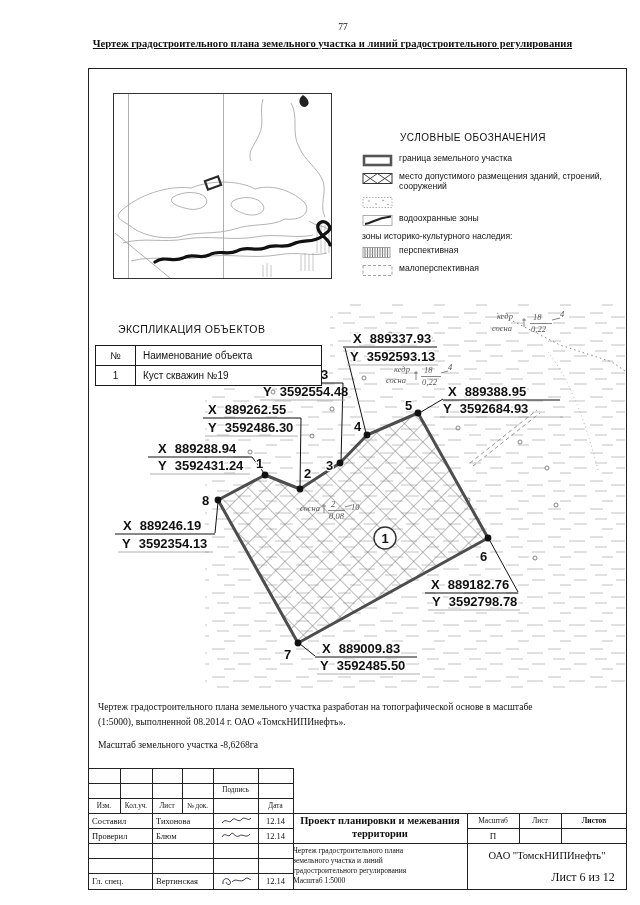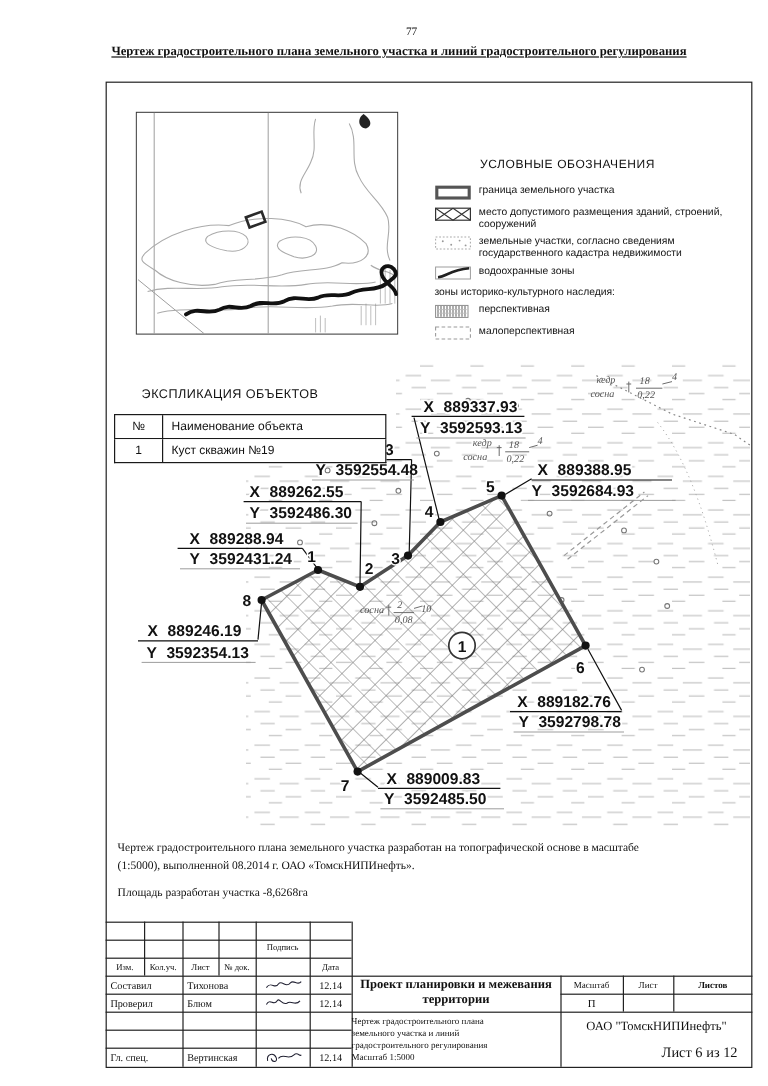--- a/index.html
+++ b/index.html
@@ -96,21 +96,20 @@
     <div class="leg-row">
       <svg class="leg-swatch" width="32" height="13">
         <rect x="1" y="1.5" width="29" height="10" fill="none" stroke="#aaa" stroke-width="0.9" stroke-dasharray="1.5 1.5"></rect>
         <g fill="#999">
             <circle cx="7" cy="5" r="0.8"></circle>
             <circle cx="14" cy="8" r="0.8"></circle>
             <circle cx="21" cy="4.5" r="0.8"></circle>
             <circle cx="26" cy="8.5" r="0.8"></circle>
           </g>
       </svg>
-      <span>земельные участки, согласно сведениям государственного кадастра недвижимости</span>
     </div>
     <div class="leg-row">
       <svg class="leg-swatch" width="32" height="13">
         <rect x="1" y="1.5" width="29" height="10" fill="none" stroke="#999" stroke-width="0.8"></rect>
         <path d="M3,10 C10,9.5 13,4 29,2.5" fill="none" stroke="#222" stroke-width="2.2"></path>
       </svg>
       <span>водоохранные зоны</span>
     </div>
     <div class="leg-sub">зоны историко-культурного наследия:</div>
     <div class="leg-row">
@@ -304,21 +303,21 @@
       <div class="c1">№</div>
       <div class="c2">Наименование объекта</div>
     </div>
     <div class="row">
       <div class="c1">1</div>
       <div class="c2">Куст скважин №19</div>
     </div>
   </div>
 
   <div class="note" style="top:700px;">Чертеж градостроительного плана земельного участка разработан на топографической основе  в масштабе (1:5000), выполненной  08.2014 г. ОАО «ТомскНИПИнефть».</div>
-  <div class="note" style="top:738px;">Площадь разработан участка -8,6268га</div>
+  <div class="note" style="top:738px;">Масштаб земельного участка -8,6268га</div>
 
   <div class="abs" style="left:88px;top:768px;width:539px;height:121px;">
 
     <div class="hline" style="left:0;top:0;width:205px;"></div>
     <div class="hline" style="left:0;top:15px;width:205px;"></div>
     <div class="hline" style="left:0;top:30px;width:205px;"></div>
     <div class="hline" style="left:0;top:45px;width:539px;"></div>
     <div class="hline" style="left:0;top:60px;width:205px;"></div>
     <div class="hline" style="left:379px;top:60px;width:160px;"></div>
     <div class="hline" style="left:0;top:75px;width:539px;"></div>

